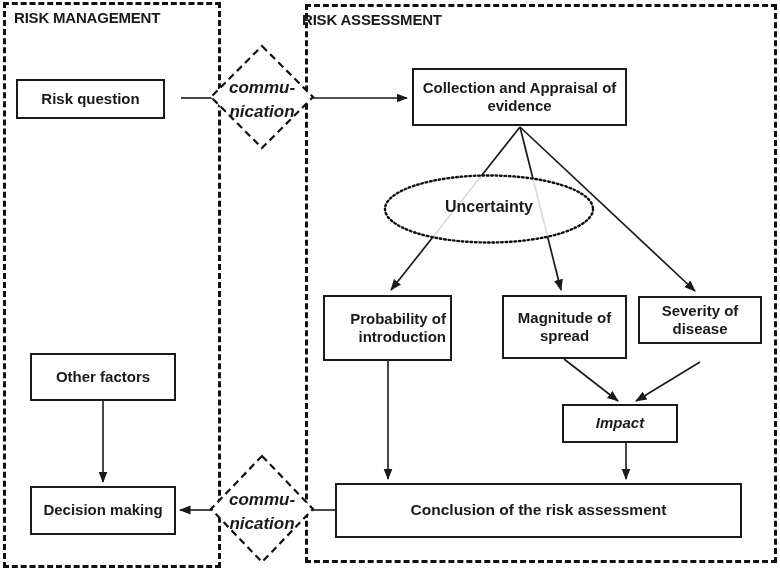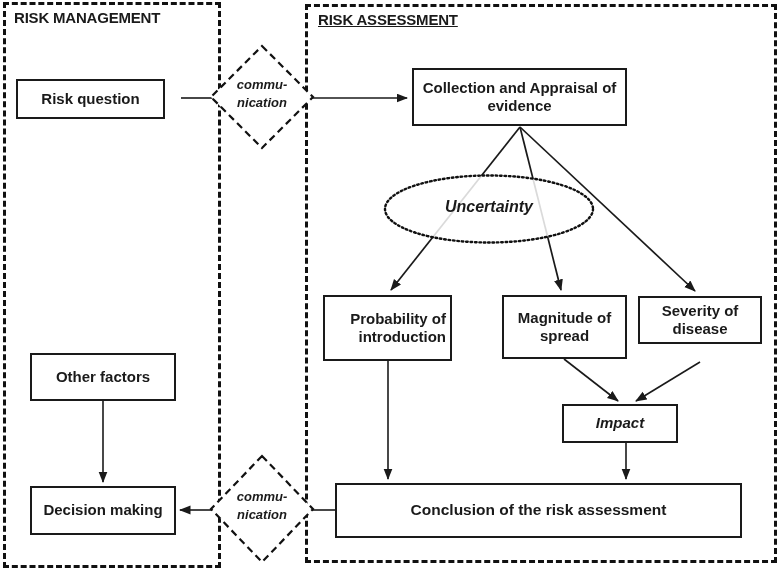--- a/index.html
+++ b/index.html
@@ -28,21 +28,21 @@
   .region-title {
     position: absolute;
     font-size: 15px;
     font-weight: 700;
     letter-spacing: -0.2px;
     color: #1a1a1a;
     z-index: 4;
     white-space: nowrap;
   }
   #title-management { left: 14px;  top: 9px; text-align: center; }
-  #title-assessment { left: 318px; top: 11px; text-decoration: underline; }
+  #title-assessment { left: 302px; top: 11px; }
   svg#connector-layer {
     position: absolute;
     left: 0; top: 0;
     width: 780px; height: 573px;
     z-index: 2;
   }
   .node {
     position: absolute;
     border: 2.5px solid #1a1a1a;
     background: #ffffff;
@@ -63,36 +63,35 @@
   #node-magnitude       { left: 502px; top: 295px; width: 125px; height: 64px; }
   #node-severity        { left: 638px; top: 296px; width: 124px; height: 48px; }
   #node-impact          { left: 562px; top: 404px; width: 116px; height: 39px; font-style: italic; }
   #node-conclusion      { left: 335px; top: 483px; width: 407px; height: 55px; font-size: 15.5px; }
   #node-other-factors   { left: 30px;  top: 353px; width: 146px; height: 48px; }
   #node-decision-making { left: 30px;  top: 486px; width: 146px; height: 49px; }
   .diamond-label {
     position: absolute;
     width: 104px;
     text-align: center;
-    font-size: 13px;
+    font-size: 17px;
     font-weight: 700;
     font-style: italic;
     line-height: 1.4;
     z-index: 3;
   }
   #label-comm-top    { left: 210px; top: 76px; }
   #label-comm-bottom { left: 210px; top: 488px; }
   #label-uncertainty {
     position: absolute;
     left: 419px; top: 198px;
     width: 140px;
     text-align: center;
     font-size: 16px;
     font-weight: 700;
-    font-style: italic;
     z-index: 3;
   }
 </style>
 </head>
 <body>
 
 <div id="stage">
 
   <div class="region" id="region-management"></div>
   <div class="region" id="region-assessment"></div>

